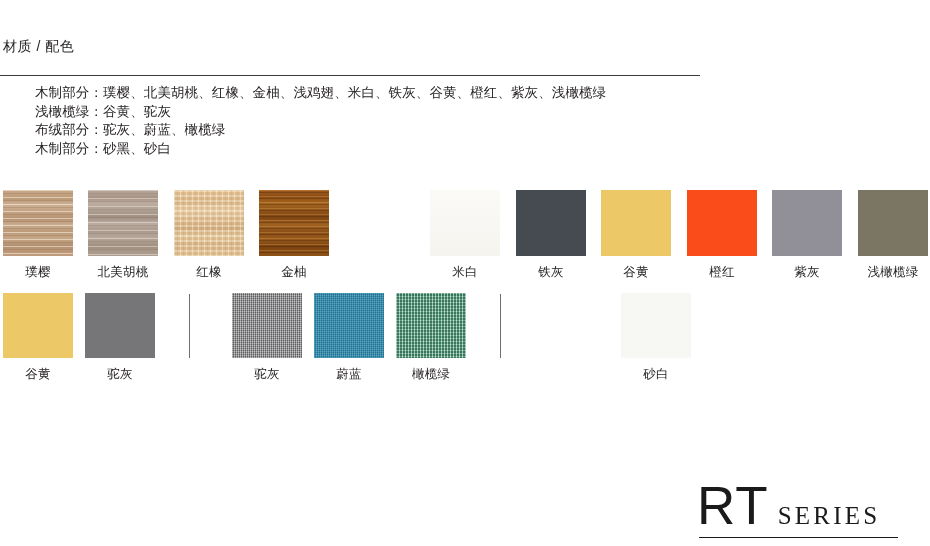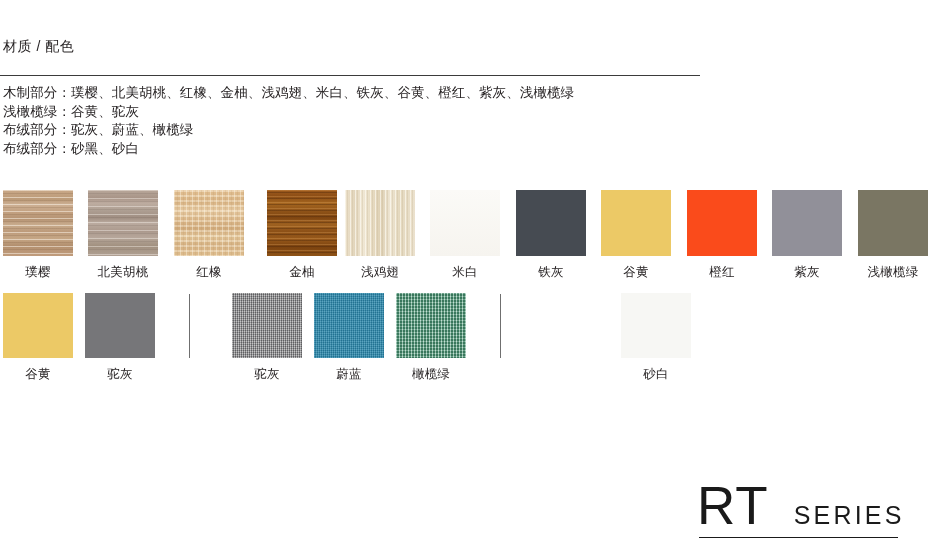--- a/index.html
+++ b/index.html
@@ -40,20 +40,21 @@
     left: 3px;
     top: 84px;
     width: 920px;
   }
   .spec-line {
     font-size: 13.5px;
     line-height: 18.6px;
     color: #231f20;
     white-space: nowrap;
     letter-spacing: 0.1px;
+    margin-left: 32px;
   }
 
   
   .swatch-row { position: absolute; left: 0; width: 930px; }
   #row-wood  { top: 190px; height: 88px; }
   #row-other { top: 293px; height: 92px; }
 
   .swatch-cell {
     position: absolute;
     top: 0;
@@ -234,70 +235,66 @@
     letter-spacing: 1px;
     color: #1a1a1a;
     font-family: "Liberation Sans", "DejaVu Sans", sans-serif;
   }
   #logo-series {
     font-size: 25px;
     font-weight: 300;
     line-height: 26px;
     letter-spacing: 3.2px;
     color: #1a1a1a;
-    margin-left: 25px;
-    font-family: Liberation Sans, sans-serif;
+    margin-left: 9px;
+    font-family: Liberation Serif, serif;
   }
   #logo-rule {
     margin-top: 5px;
     margin-left: 2px;
     width: 199px;
     height: 1px;
     background: #1a1a1a;
   }
 </style>
 </head>
 <body>
 
 <div id="page-title">材质 / 配色</div>
 <div id="title-rule"></div>
 
 <div id="spec-list">
   <div class="spec-line">木制部分：璞樱、北美胡桃、红橡、金柚、浅鸡翅、米白、铁灰、谷黄、橙红、紫灰、浅橄榄绿</div>
   <div class="spec-line">浅橄榄绿：谷黄、驼灰</div>
   <div class="spec-line">布绒部分：驼灰、蔚蓝、橄榄绿</div>
-  <div class="spec-line">布绒部分：砂黑、砂白</div>
+  <div class="spec-line">木制部分：砂黑、砂白</div>
 </div>
 
 <div class="swatch-row" id="row-wood">
 
   <div class="swatch-cell" style="left:3px">
     <span class="swatch-chip tex-puying"></span>
     <span class="swatch-label">璞樱</span>
   </div>
 
   <div class="swatch-cell" style="left:88px">
     <span class="swatch-chip tex-hutao"></span>
     <span class="swatch-label">北美胡桃</span>
   </div>
 
   <div class="swatch-cell" style="left:174px">
     <span class="swatch-chip tex-hongxiang"></span>
     <span class="swatch-label">红橡</span>
   </div>
 
-  <div class="swatch-cell" style="left:267px">
+  <div class="swatch-cell" style="left:259px">
     <span class="swatch-chip tex-jinyou"></span>
     <span class="swatch-label">金柚</span>
   </div>
 
-  <div class="swatch-cell" style="left:345px">
-    <span class="swatch-chip tex-qianjichi"></span>
-    <span class="swatch-label">浅鸡翅</span>
-  </div>
 
   <div class="swatch-cell" style="left:430px">
     <span class="swatch-chip tex-mibai"></span>
     <span class="swatch-label">米白</span>
   </div>
 
   <div class="swatch-cell" style="left:516px">
     <span class="swatch-chip tex-tiehui"></span>
     <span class="swatch-label">铁灰</span>
   </div>

